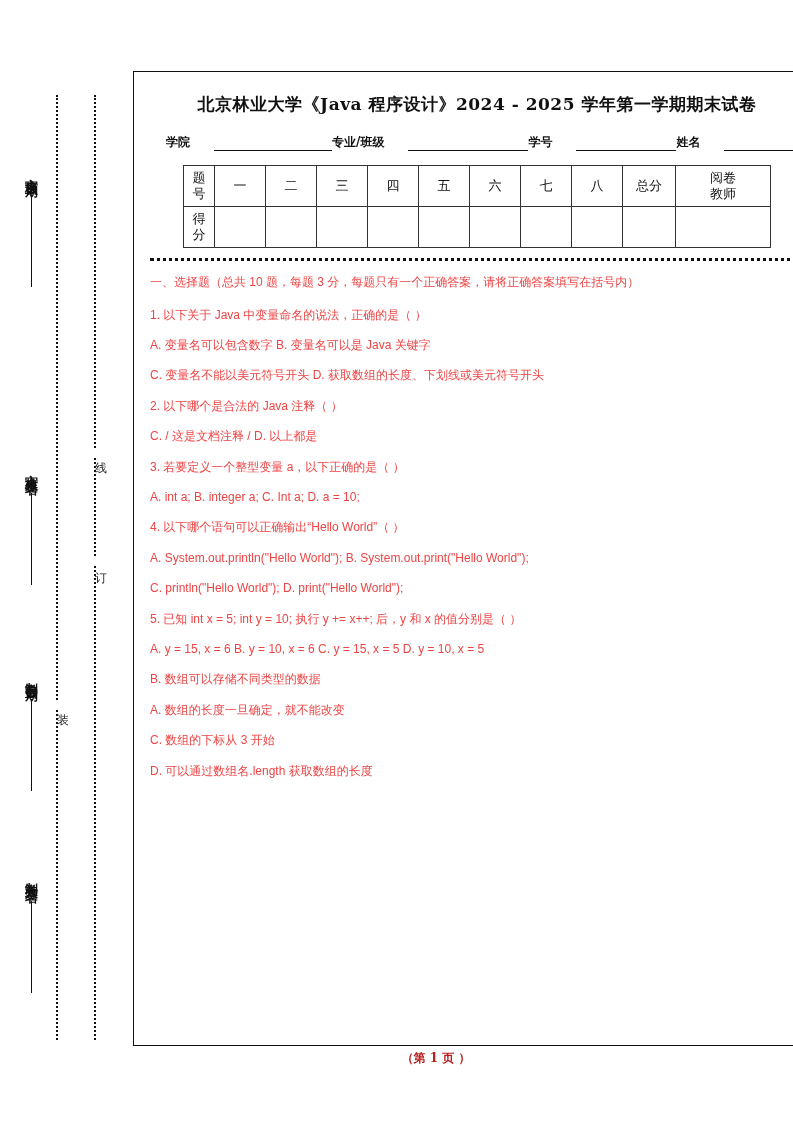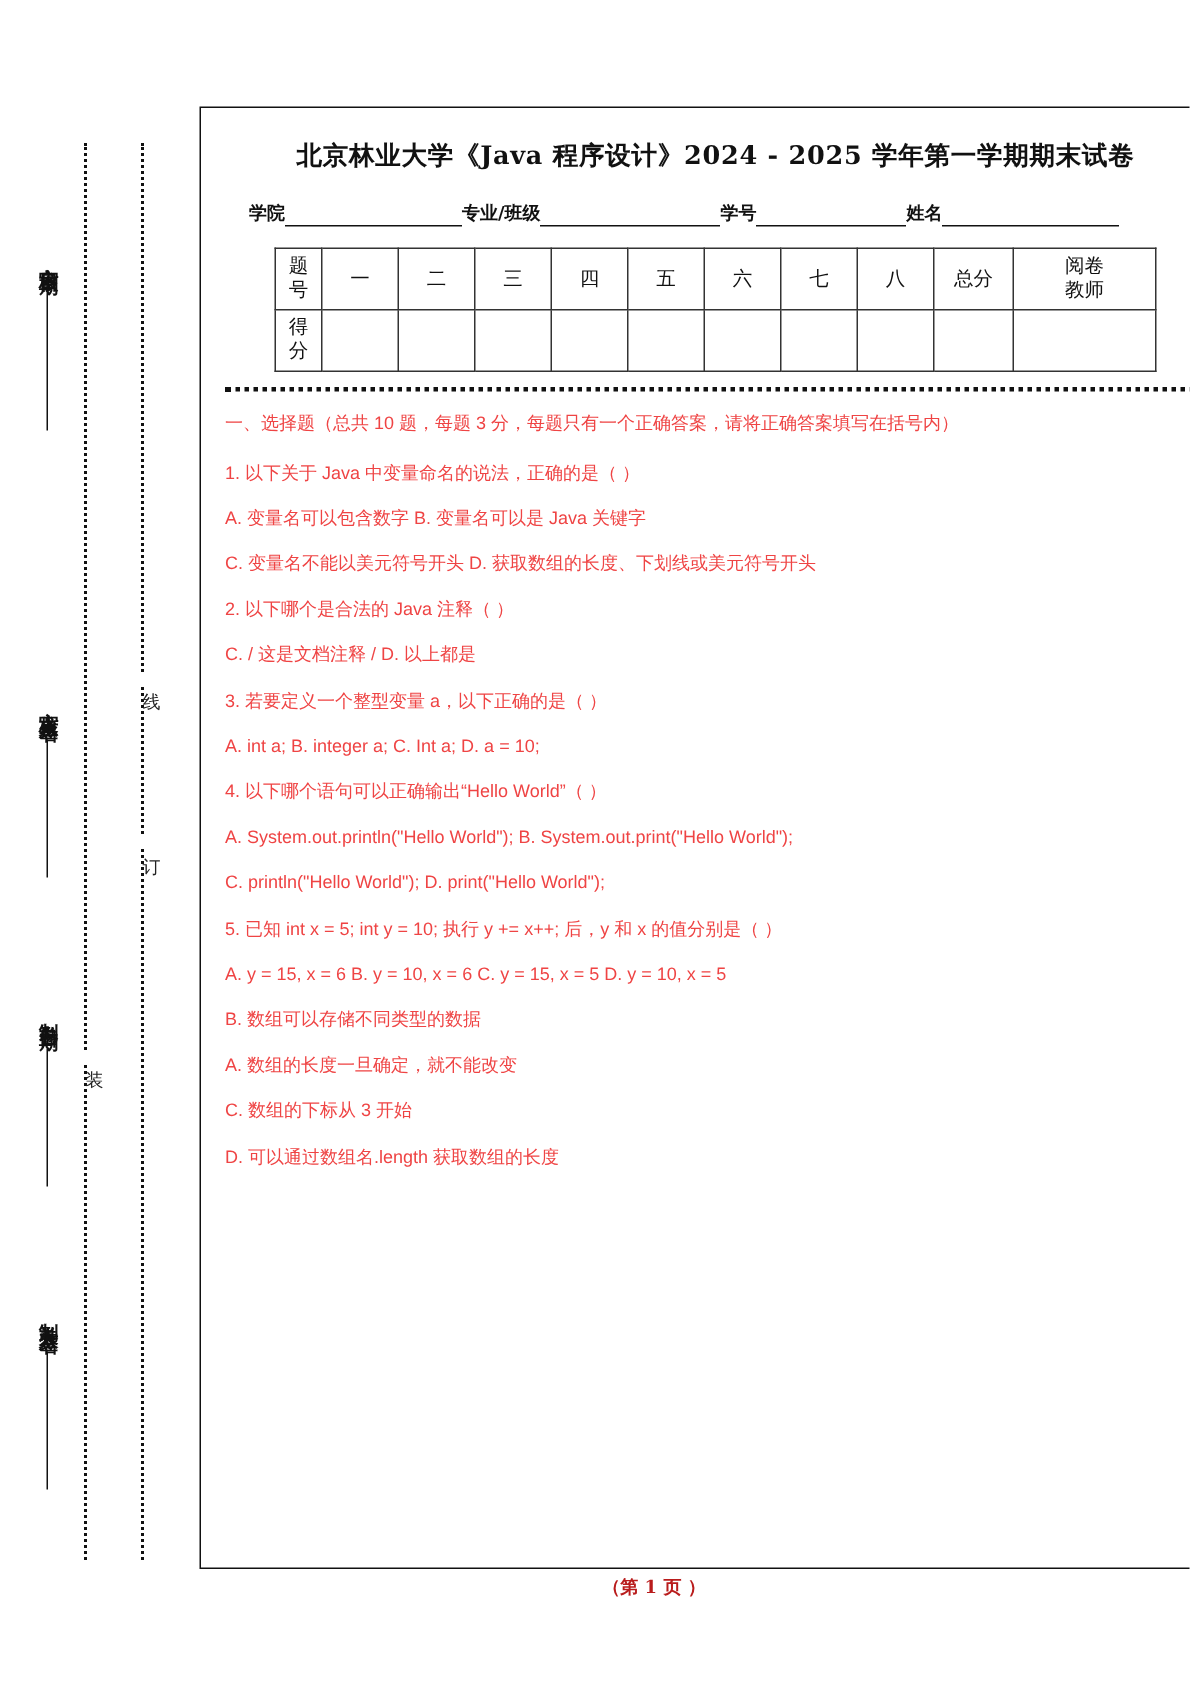--- a/index.html
+++ b/index.html
@@ -103,21 +103,21 @@
 
   
   #student-info {
     display: flex;
     align-items: flex-end;
     margin: 16px 4px 0 18px;
     font-family: "DejaVu Serif", "Liberation Serif", serif;
     font-size: 12px;
     color: #111;
   }
-  .info-field { display: flex; align-items: flex-end; }
+  .info-field { display: flex; align-items: flex-end; gap: 24px; }
   .info-label { white-space: nowrap; font-weight: bold; }
   .info-blank {
     border-bottom: 1px solid #111;
     height: 13px;
   }
   #blank-college { width: 118px; }
   #blank-major   { width: 120px; }
   #blank-sid     { width: 100px; }
   #blank-name    { width: 118px; }
 

